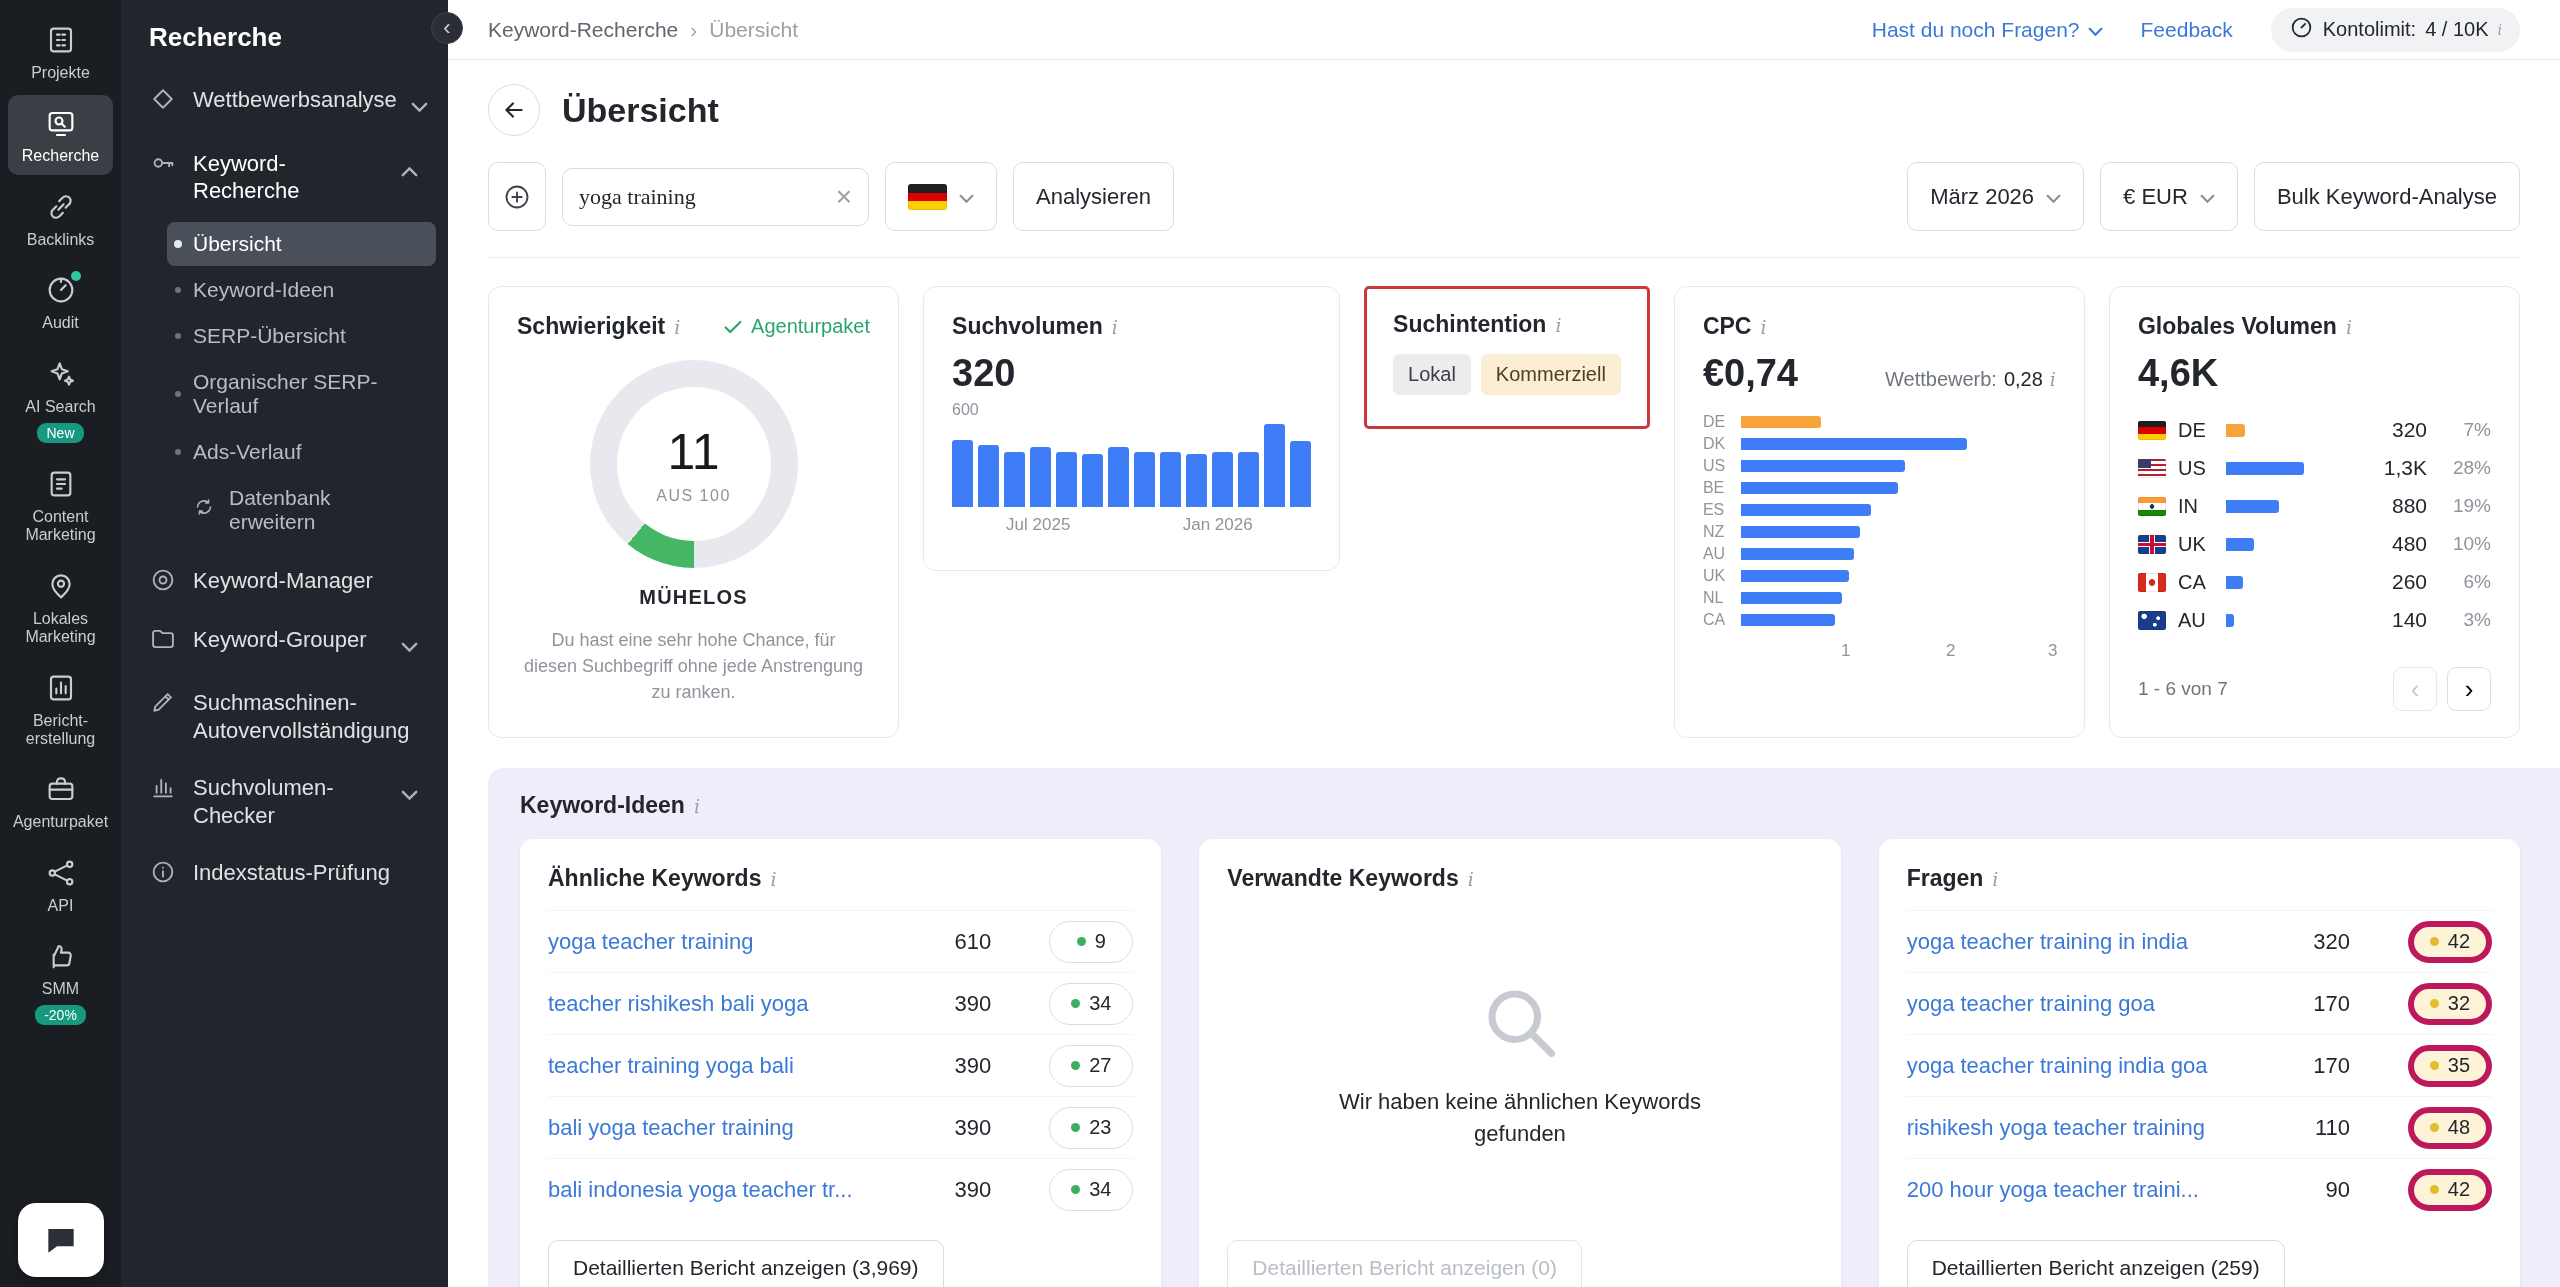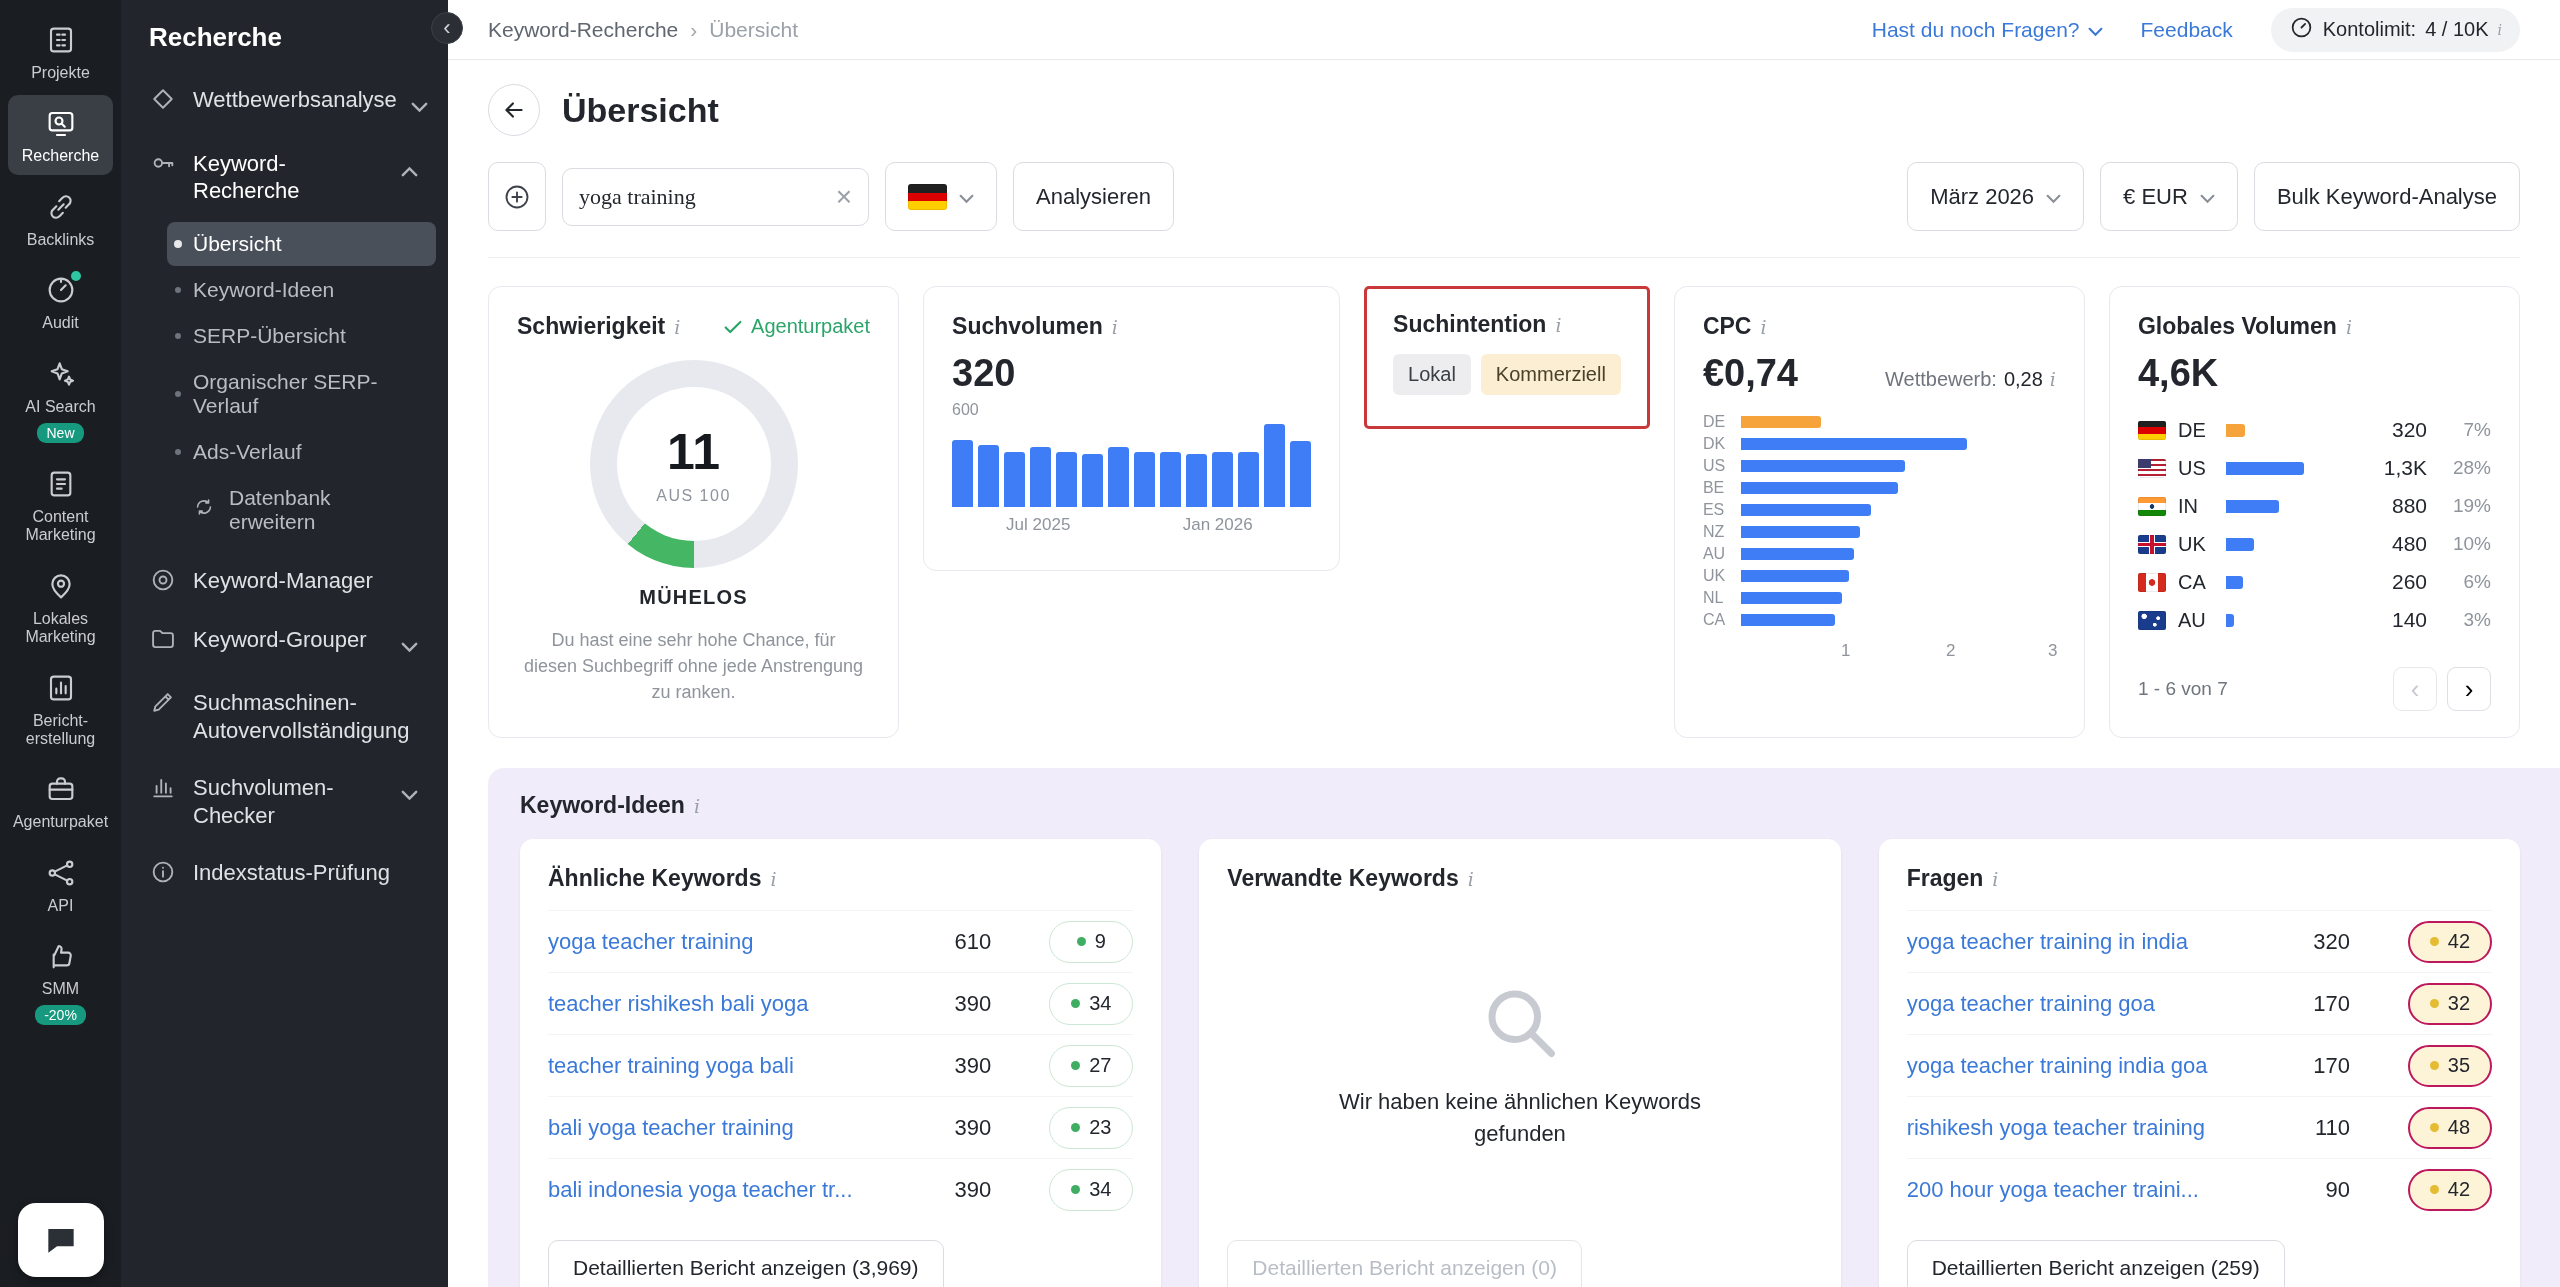--- a/index.html
+++ b/index.html
@@ -121,21 +121,21 @@
   .card-title-row { display:flex; align-items:center; gap:9px; }
   .card-title { font-size:23px; font-weight:600; }
   .info-i { color:#9aa0a8; font-size:19px; font-family:"DejaVu Serif", serif; font-style:italic; cursor:pointer; }
   .updated { margin-left:auto; color:#2ca56a; font-size:20px; display:flex; align-items:center; gap:7px; }
   .updated svg { width:22px; height:22px; fill:none; stroke:#2ca56a; stroke-width:2.4; stroke-linecap:round; stroke-linejoin:round; }
 
   .gauge-wrap { margin:20px auto 0; width:208px; height:208px; position:relative; }
   .gauge { width:208px; height:208px; border-radius:50%; }
   .gauge-hole { position:absolute; inset:27px; background:#fff; border-radius:50%;
     display:flex; flex-direction:column; align-items:center; justify-content:center; }
-  .g-score { font-size:50px; font-weight:bold; color:#16191d; }
+  .g-score { font-size:50px; font-weight:normal; color:#16191d; }
   .g-of { font-size:16px; color:#8f949c; letter-spacing:1.5px; margin-top:6px; }
   .g-level { text-align:center; margin-top:18px; font-size:20px; font-weight:bold; letter-spacing:1.2px; }
   .g-caption { margin-top:18px; font-size:18px; color:#8f949c; line-height:1.45; text-align:center; padding:0 6px; }
 
   .col2 { display:flex; flex-direction:row; gap:24px; }
   .vol-card { height:285px; }
   .big-num { font-size:38px; font-weight:bold; margin-top:12px; }
   .vchart { margin-top:6px; }
   .ymax { font-size:16px; color:#8f949c; }
   .vbars { margin-top:4px; height:84px; display:flex; align-items:flex-end; gap:5px; }
@@ -189,21 +189,21 @@
   .kcard-title { font-size:23px; font-weight:600; }
   .kw-rows { padding:0 28px; }
   .kw-row { height:62px; display:flex; align-items:center; border-top:1px solid #f3f4f6; }
   .kw-link { flex:1; font-size:22px; color:#3b79d8; text-decoration:none; cursor:pointer;
     overflow:hidden; white-space:nowrap; text-overflow:ellipsis; }
   .kw-vol { width:90px; text-align:right; font-size:22px; margin-right:58px; }
   .kw-badge { min-width:84px; height:42px; border-radius:21px; display:inline-flex;
     align-items:center; justify-content:center; gap:9px; font-size:20px; }
   .kw-badge.green { background:#fff; border:1px solid #cde8d4; }
   .kw-badge.green .kdot { background:#3fae62; }
-  .kw-badge.yellow { background:#fdf4d8; border:2px solid #be185d; }
+  .kw-badge.yellow { background:#fdf4d8; border:6px solid #be185d; }
   .kw-badge.yellow .kdot { background:#e4bb33; }
   .kdot { width:9px; height:9px; border-radius:50%; }
   .kcard-foot { margin-top:auto; padding:20px 28px 26px; }
   .report-btn { border:1px solid #d9dce1; border-radius:10px; background:#fff; font-size:21px;
     color:#23272d; padding:15px 24px; cursor:pointer; font-family:"Liberation Sans", sans-serif; }
   .report-btn.disabled { color:#b9bec6; border-color:#e3e5e9; cursor:default; }
   .empty-body { flex:1; display:flex; flex-direction:column; align-items:center; justify-content:center; gap:18px; padding:0 40px; }
   .empty-ic svg { width:84px; height:84px; fill:none; stroke:#c7cbd1; stroke-width:2; stroke-linecap:round; }
   .empty-text { font-size:22px; text-align:center; line-height:1.45; max-width:400px; }
 </style>

